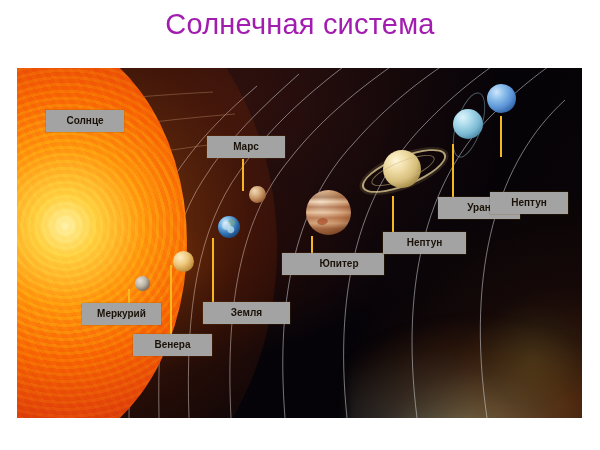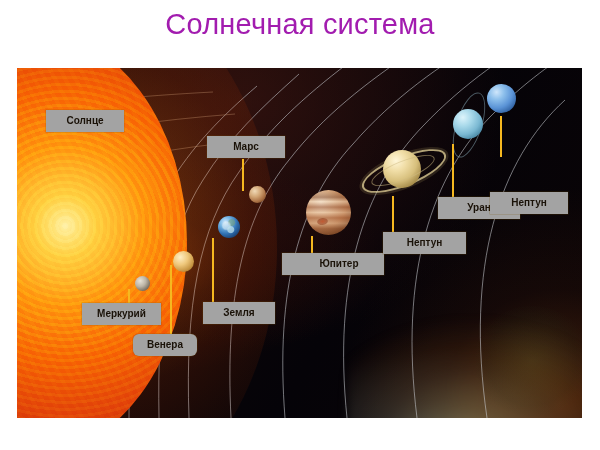--- a/index.html
+++ b/index.html
@@ -235,21 +235,21 @@
   <div class="leader" style="left:170px;top:265px;height:70px;"></div>
   <div class="leader" style="left:212px;top:238px;height:65px;"></div>
   <div class="leader" style="left:242px;top:159px;height:32px;"></div>
   <div class="leader" style="left:311px;top:236px;height:18px;"></div>
   <div class="leader" style="left:392px;top:196px;height:37px;"></div>
   <div class="leader" style="left:452px;top:144px;height:54px;"></div>
   <div class="leader" style="left:500px;top:116px;height:41px;"></div>
 
   <div class="label" style="left:46px;top:110px;width:78px;">Солнце</div>
   <div class="label" style="left:62px;top:303px;width:79px;margin-left:20px;">Меркурий</div>
-  <div class="label" style="left:133px;top:334px;width:64px;border-radius:6px;">Венера</div>
-  <div class="label" style="left:203px;top:302px;width:72px;">Земля</div>
+  <div class="label" style="left:133px;top:334px;width:79px;">Венера</div>
+  <div class="label" style="left:203px;top:302px;width:87px;">Земля</div>
   <div class="label" style="left:207px;top:136px;width:78px;">Марс</div>
   <div class="label" style="left:282px;top:253px;width:90px;padding-left:12px;">Юпитер</div>
   <div class="label" style="left:383px;top:232px;width:83px;">Нептун</div>
   <div class="label" style="left:438px;top:197px;width:82px;">Уран</div>
   <div class="label" style="left:490px;top:156px;width:78px;margin-top:36px;">Нептун</div>
 
 </div>
 
 </body></html>

